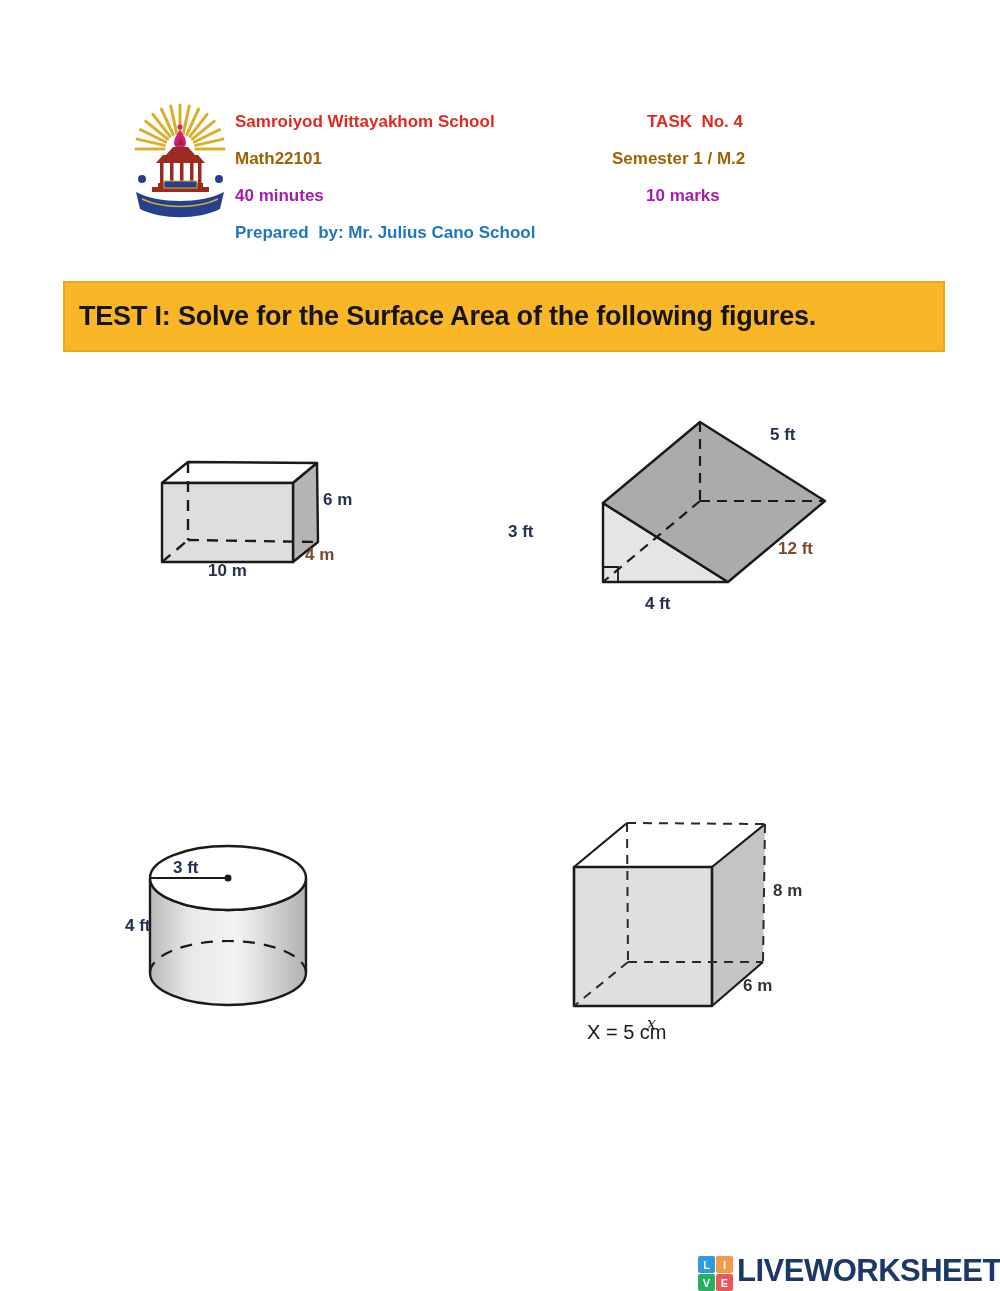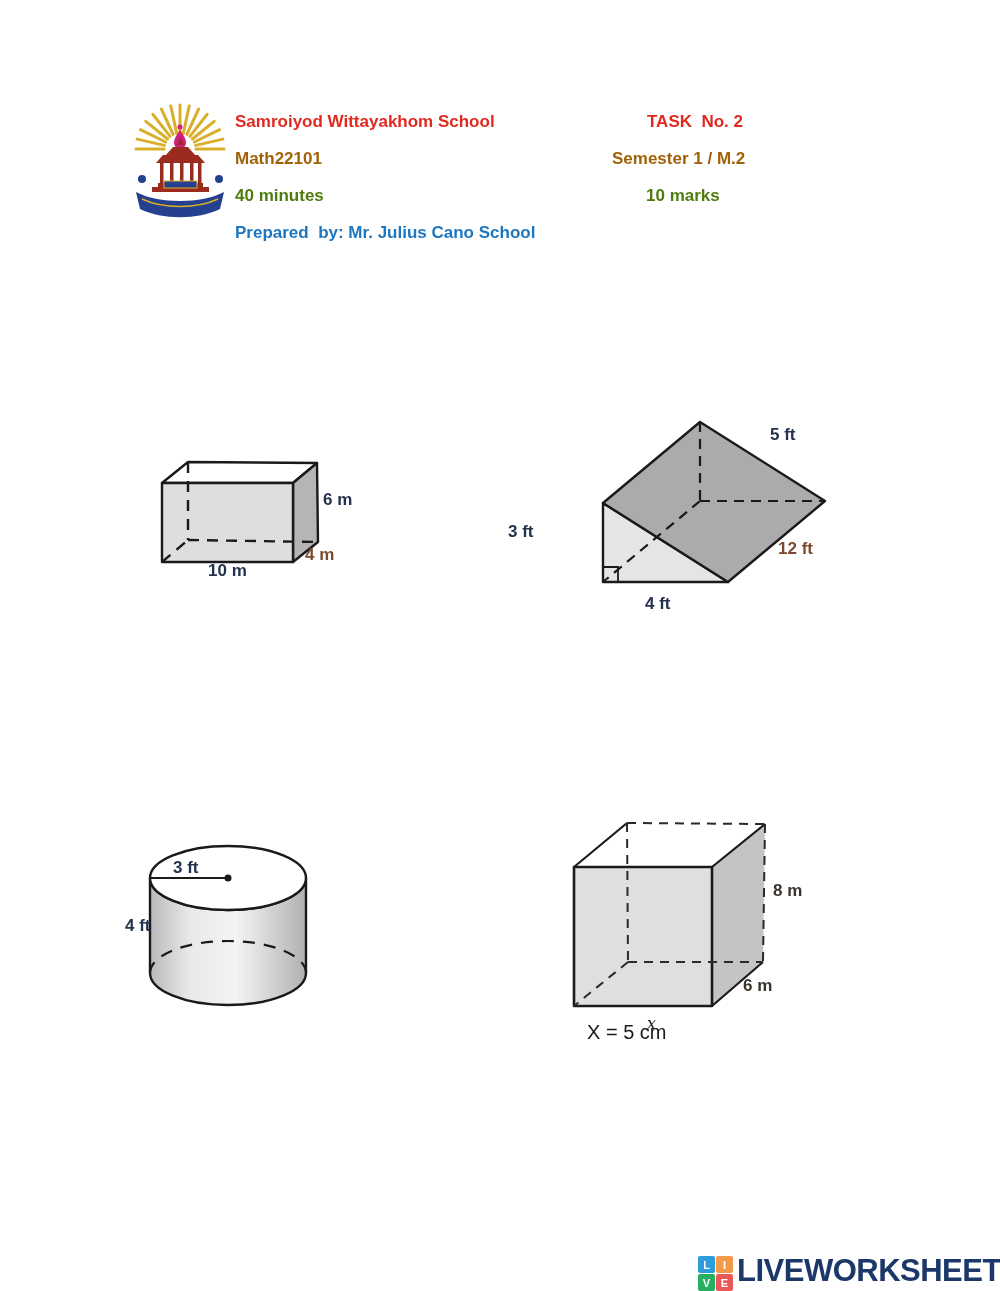--- a/index.html
+++ b/index.html
@@ -1,19 +1,19 @@
 <!DOCTYPE html>
 <html><head>
 <meta charset="utf-8">
 <style>
   html,body{margin:0;padding:0;background:#fff;}
   .page{position:relative;width:1000px;height:1291px;background:#ffffff;
         font-family:"Liberation Sans",sans-serif;overflow:hidden;}
   .hdr-line{position:absolute;font-weight:700;font-size:17px;white-space:pre;line-height:20px;}
-  .c-red{color:#e02a20}.c-green{color:#a16207}.c-purple{color:#4d7c0f}.c-blue{color:#1d77c0}
+  .c-red{color:#e02a20}.c-green{color:#a16207}.c-purple{color:#a21caf}.c-blue{color:#1d77c0}
   .banner{position:absolute;left:63px;top:281px;width:882px;height:71px;background:#f9b626;
           border:2px solid #e9a81c;box-sizing:border-box;display:flex;align-items:center;
           padding-left:14px;font-size:27px;font-weight:700;color:#151515;letter-spacing:-0.2px;}
   .fig{position:absolute;}
   .dim{font-family:"Liberation Sans",sans-serif;font-weight:600;font-size:17px;}
   .navy{fill:#25324f}.brown{fill:#7b4a2e}.dark{fill:#3a332c}
   .plain{font-family:"Liberation Sans",sans-serif;font-weight:400;font-size:20px;fill:#1a1a1a;}
   .varx{font-family:"DejaVu Serif",serif;font-style:italic;font-size:16px;fill:#222;}
   .tiles{position:absolute;left:698px;top:1256px;display:grid;
          grid-template-columns:17px 17px;grid-template-rows:17px 17px;gap:1px;}
@@ -68,24 +68,27 @@
       <rect x="36" y="84" width="33" height="7" fill="#24408e" stroke="#d9af2a" stroke-width="1"></rect>
       <path d="M8,95 C30,107 74,107 96,95 L92,112 C70,123 34,123 12,112 Z" fill="#24408e"></path>
       <path d="M14,102 C35,112 69,112 90,102" stroke="#d9af2a" stroke-width="1.5" fill="none"></path>
     </g>
   </svg>
 
   <div class="hdr-line c-red" style="left:235px;top:112px">Samroiyod Wittayakhom School</div>
   <div class="hdr-line c-green" style="left:235px;top:149px">Math22101</div>
   <div class="hdr-line c-purple" style="left:235px;top:186px">40 minutes</div>
   <div class="hdr-line c-blue" style="left:235px;top:223px">Prepared  by: Mr. Julius Cano School</div>
-  <div class="hdr-line c-red" style="left:647px;top:112px">TASK  No. 2</div>
+  <div class="hdr-line c-red" style="left:647px;top:112px">TASK  No. 4</div>
   <div class="hdr-line c-green" style="left:612px;top:149px">Semester 1 / M.2</div>
   <div class="hdr-line c-purple" style="left:646px;top:186px">10 marks</div>
 
+  <div class="banner">
+    <span>TEST I: Solve for the Surface Area of the following figures.</span>
+  </div>
 
   <svg class="fig" style="left:150px;top:445px" width="230" height="150" viewBox="0 0 230 150">
     <polygon points="12,38 38,17 167,18 143,38" fill="#ffffff" stroke="#1a1a1a" stroke-width="2.4" stroke-linejoin="round"></polygon>
     <polygon points="143,38 167,18 168,97 143,117" fill="#b5b5b5" stroke="#1a1a1a" stroke-width="2.4" stroke-linejoin="round"></polygon>
     <polygon points="12,38 143,38 143,117 12,117" fill="#dedede" stroke="#1a1a1a" stroke-width="2.4" stroke-linejoin="round"></polygon>
     <g stroke="#1a1a1a" stroke-width="2.4" stroke-dasharray="11 8" fill="none">
       <line x1="38" y1="17" x2="38" y2="95"></line>
       <line x1="38" y1="95" x2="168" y2="97"></line>
       <line x1="12" y1="117" x2="38" y2="95"></line>
     </g>

